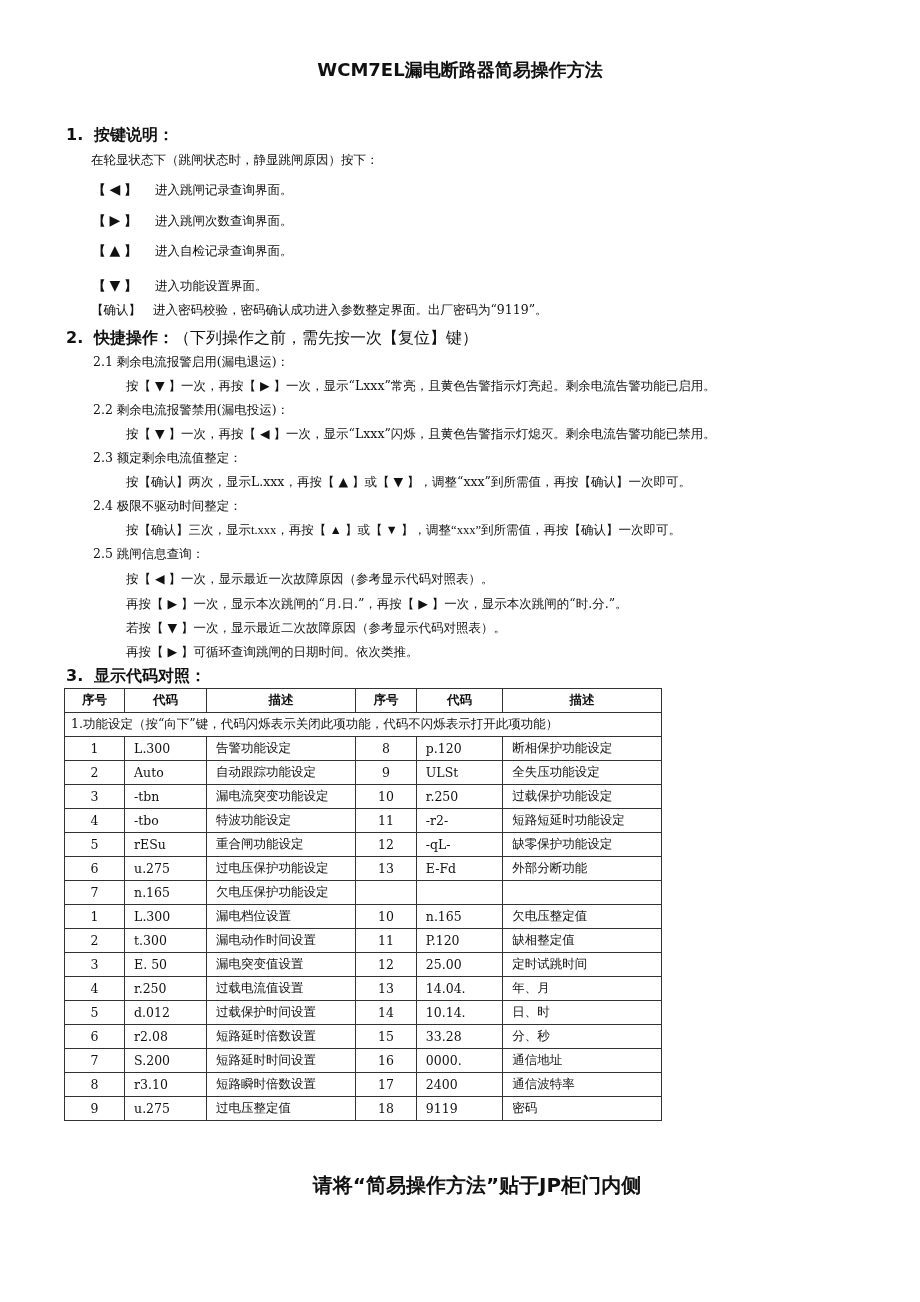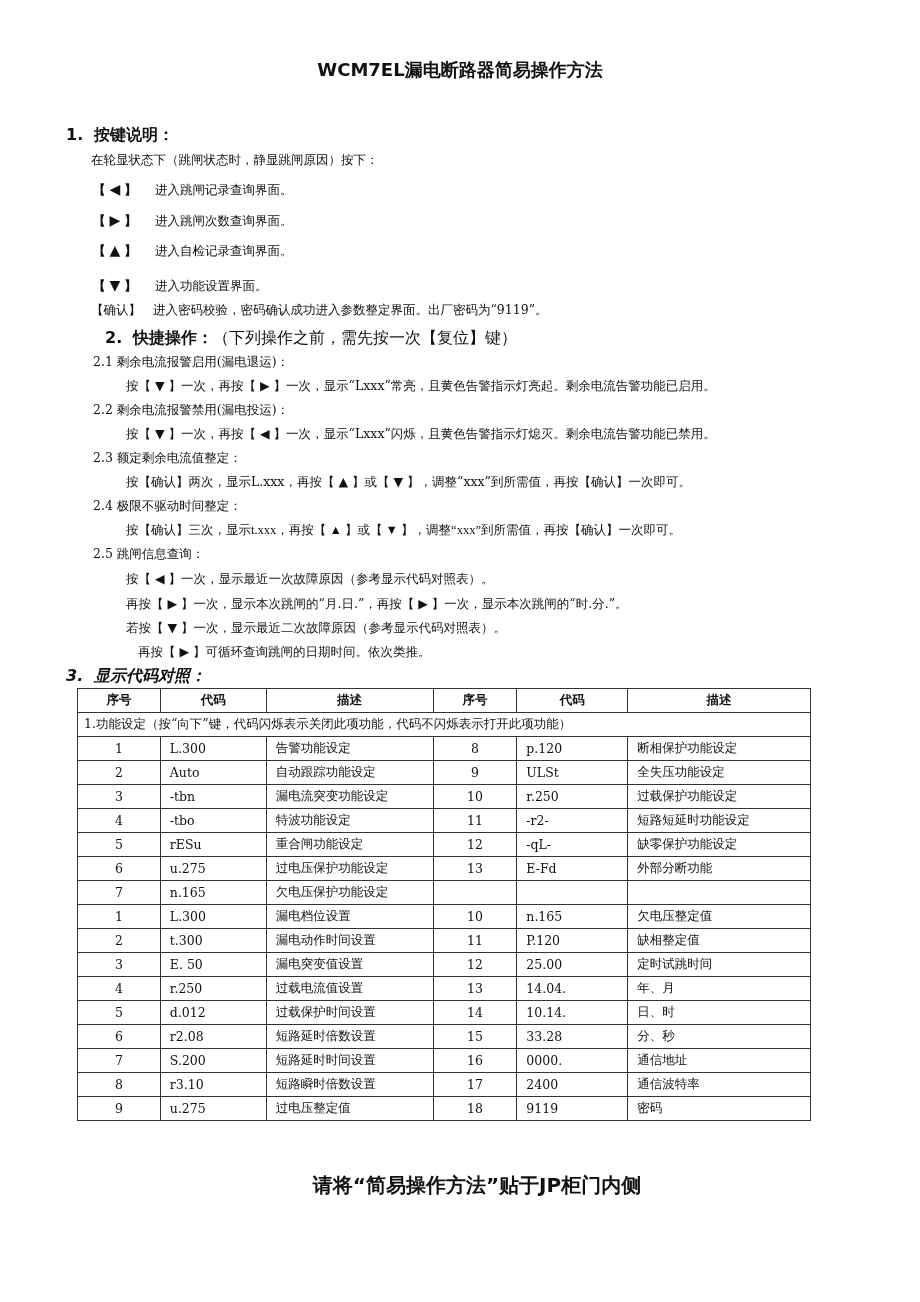--- a/index.html
+++ b/index.html
@@ -17,21 +17,21 @@
   .heading {
     font-family: "DejaVu Sans", "Liberation Sans", sans-serif; font-weight: bold; font-size: 16px;
   }
   .heading .num { display: inline-block; width: 28px; }
   .heading .note { font-family: "DejaVu Serif", "Liberation Serif", serif; font-weight: normal; }
   .key { font-weight: bold; }
   .tri { font-family: "DejaVu Sans", sans-serif; font-size: 14px; display: inline-block; margin: 0 4px; }
   .keylabel { display: inline-block; min-width: 58px; }
 
   table.codes {
-    position: absolute; left: 77px; top: 688px; width: 734px;
+    position: absolute; left: 64px; top: 688px; width: 598px;
     border-collapse: collapse; font-size: 12.5px;
     font-family: "DejaVu Serif", "Liberation Serif", serif;
   }
   table.codes td, table.codes th {
     border: 1px solid #333; height: 23px; padding: 0 0 0 9px; text-align: left; white-space: nowrap;
   }
   table.codes th {
     font-family: "DejaVu Sans", "Liberation Sans", sans-serif; font-weight: bold; text-align: center; padding: 0;
   }
   table.codes td.c { text-align: center; padding: 0; }
@@ -66,43 +66,43 @@
 </div>
 <div class="line" style="top:277px; left:93px;">
   <span class="keylabel"><span class="key">【</span><span class="tri">▼</span><span class="key">】</span></span>
   <span>进入功能设置界面。</span>
 </div>
 <div class="line" style="top:302px; left:91px;">
   <span class="keylabel">【确认】</span>
   <span>进入密码校验，密码确认成功进入参数整定界面。出厂密码为“9119”。</span>
 </div>
 
-<div class="line heading" style="top:330px; left:66px;margin-left:39px;">
+<div class="line heading" style="top:330px; left:66px;">
   <span class="num">2.</span><span>快捷操作：</span><span class="note">（下列操作之前，需先按一次【复位】键）</span>
 </div>
 
 <div class="line" style="top:354px; left:93px;">2.1 剩余电流报警启用(漏电退运)：</div>
 <div class="line" style="top:378px; left:126px;">按【 ▼ 】一次，再按【 ▶ 】一次，显示“Lxxx”常亮，且黄色告警指示灯亮起。剩余电流告警功能已启用。</div>
 
 <div class="line" style="top:402px; left:93px;">2.2 剩余电流报警禁用(漏电投运)：</div>
 <div class="line" style="top:426px; left:126px;">按【 ▼ 】一次，再按【 ◀ 】一次，显示“Lxxx”闪烁，且黄色告警指示灯熄灭。剩余电流告警功能已禁用。</div>
 
 <div class="line" style="top:450px; left:93px;">2.3 额定剩余电流值整定：</div>
 <div class="line" style="top:474px; left:126px;">按【确认】两次，显示L.xxx，再按【 ▲ 】或【 ▼ 】，调整“xxx”到所需值，再按【确认】一次即可。</div>
 
 <div class="line" style="top:498px; left:93px;">2.4 极限不驱动时间整定：</div>
 <div class="line" style="top:522px; left:126px;font-family:Liberation Serif, serif;">按【确认】三次，显示t.xxx，再按【 ▲ 】或【 ▼ 】，调整“xxx”到所需值，再按【确认】一次即可。</div>
 
 <div class="line" style="top:546px; left:93px;">2.5 跳闸信息查询：</div>
 <div class="line" style="top:571px; left:126px;">按【 ◀ 】一次，显示最近一次故障原因（参考显示代码对照表）。</div>
 <div class="line" style="top:596px; left:126px;">再按【 ▶ 】一次，显示本次跳闸的“月.日.”，再按【 ▶ 】一次，显示本次跳闸的“时.分.”。</div>
 <div class="line" style="top:620px; left:126px;">若按【 ▼ 】一次，显示最近二次故障原因（参考显示代码对照表）。</div>
-<div class="line" style="top:644px; left:138px;">再按【 ▶ 】可循环查询跳闸的日期时间。依次类推。</div>
-
-<div class="line heading" style="top:668px; left:66px;font-style:italic;">
+<div class="line" style="top:644px; left:126px;">再按【 ▶ 】可循环查询跳闸的日期时间。依次类推。</div>
+
+<div class="line heading" style="top:668px; left:66px;">
   <span class="num">3.</span><span>显示代码对照：</span>
 </div>
 
 <table class="codes">
   <colgroup>
     <col style="width:83px">
       <col style="width:106px">
       <col style="width:167px">
     <col style="width:84px">
       <col style="width:111px">

